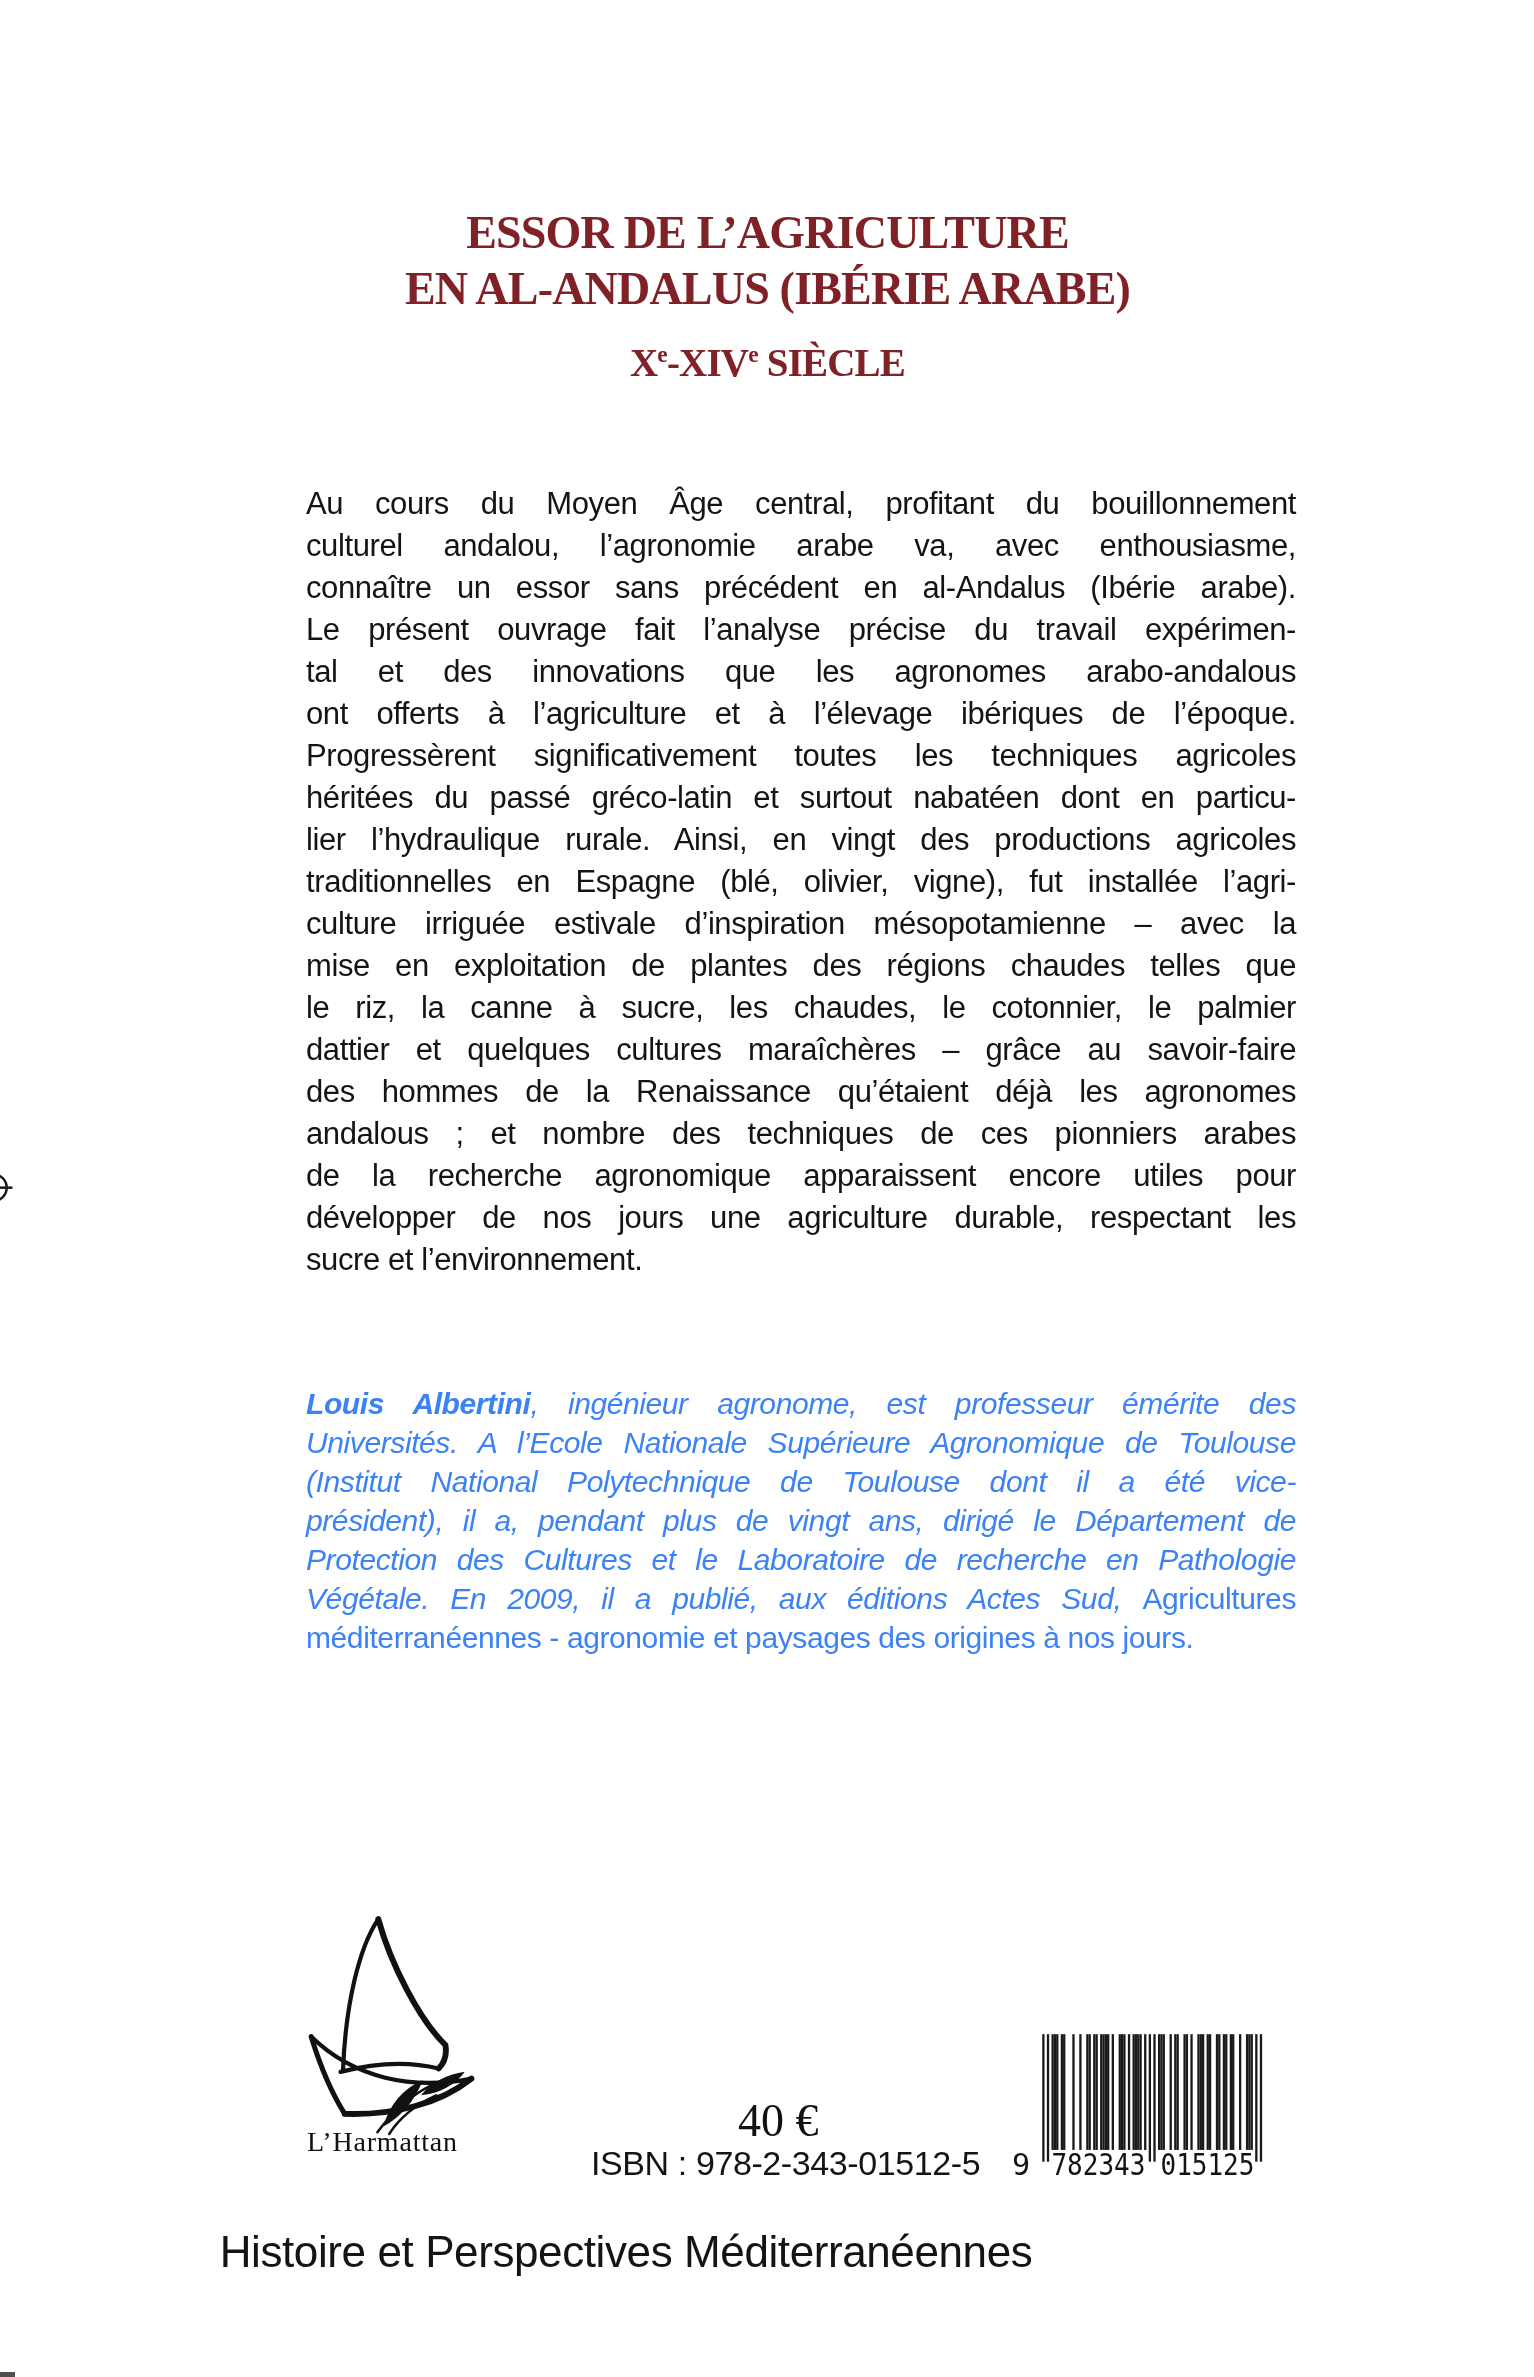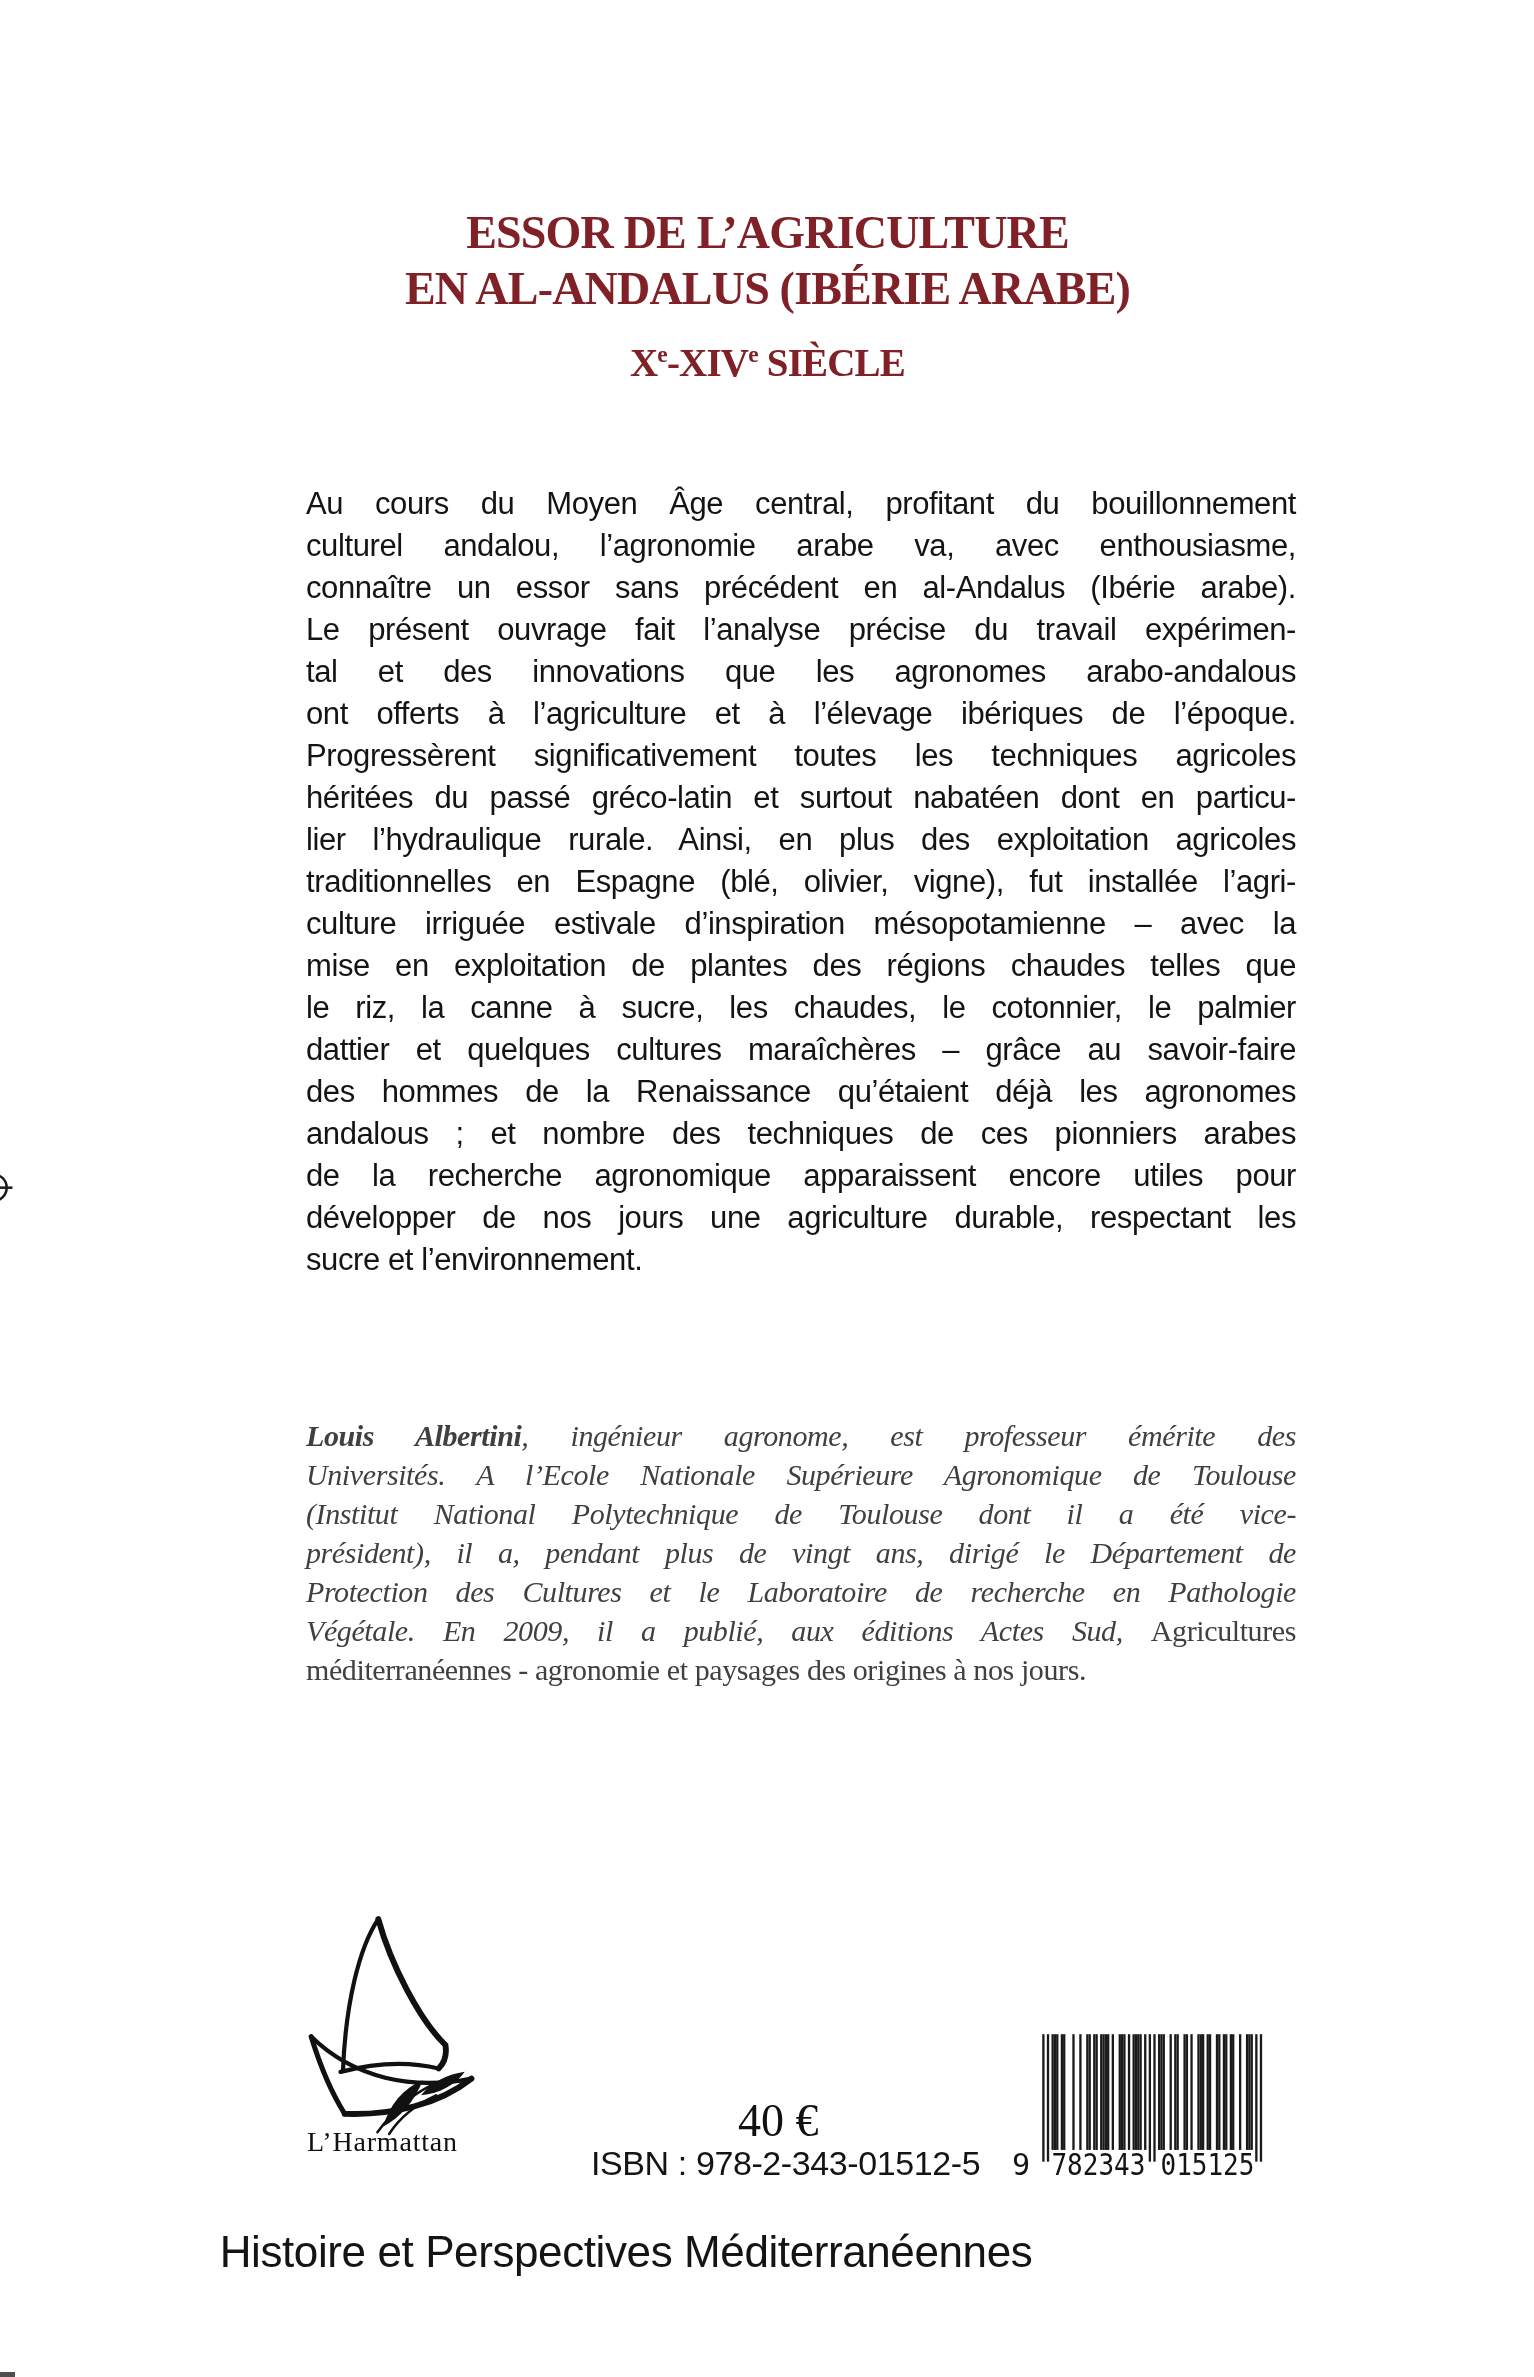--- a/index.html
+++ b/index.html
@@ -28,24 +28,23 @@
     text-align:justify;
     text-align-last:justify;
   }
   .justified .tline.last{text-align-last:left;}
   .synopsis{
     position:absolute;top:483px;left:306px;width:990px;
     font-size:31px;line-height:42px;letter-spacing:-0.4px;
     color:#141414;
   }
   .bio{
-    position:absolute;top:1416px;left:306px;width:990px;
+    position:absolute;top:1384px;left:306px;width:990px;
     font-size:30px;line-height:39px;letter-spacing:-0.4px;
-    color:#404040;
-    font-family:Liberation Serif, serif;
+    color:#3b82f6;
   }
   .seg-bi{font-weight:bold;font-style:italic;}
   .seg-i{font-style:italic;}
   .seg-r{font-style:normal;}
   
   .logo-svg{position:absolute;left:295px;top:1904px;}
   .wordmark{
     position:absolute;left:307px;top:2126px;
     font-family:"Liberation Serif",serif;
     font-size:28px;letter-spacing:0.8px;color:#111;
@@ -96,21 +95,21 @@
 
   <div class="synopsis justified">
       <div class="tline">Au cours du Moyen Âge central, profitant du bouillonnement</div>
       <div class="tline">culturel andalou, l’agronomie arabe va, avec enthousiasme,</div>
       <div class="tline">connaître un essor sans précédent en al-Andalus (Ibérie arabe).</div>
       <div class="tline">Le présent ouvrage fait l’analyse précise du travail expérimen-</div>
       <div class="tline">tal et des innovations que les agronomes arabo-andalous</div>
       <div class="tline">ont offerts à l’agriculture et à l’élevage ibériques de l’époque.</div>
       <div class="tline">Progressèrent significativement toutes les techniques agricoles</div>
       <div class="tline">héritées du passé gréco-latin et surtout nabatéen dont en particu-</div>
-      <div class="tline">lier l’hydraulique rurale. Ainsi, en plus des exploitation agricoles</div>
+      <div class="tline">lier l’hydraulique rurale. Ainsi, en vingt des productions agricoles</div>
       <div class="tline">traditionnelles en Espagne (blé, olivier, vigne), fut installée l’agri-</div>
       <div class="tline">culture irriguée estivale d’inspiration mésopotamienne – avec la</div>
       <div class="tline">mise en exploitation de plantes des régions chaudes telles que</div>
       <div class="tline">le riz, la canne à sucre, les chaudes, le cotonnier, le palmier</div>
       <div class="tline">dattier et quelques cultures maraîchères – grâce au savoir-faire</div>
       <div class="tline">des hommes de la Renaissance qu’étaient déjà les agronomes</div>
       <div class="tline">andalous ; et nombre des techniques de ces pionniers arabes</div>
       <div class="tline">de la recherche agronomique apparaissent encore utiles pour</div>
       <div class="tline">développer de nos jours une agriculture durable, respectant les</div>
       <div class="tline last">sucre et l’environnement.</div>

